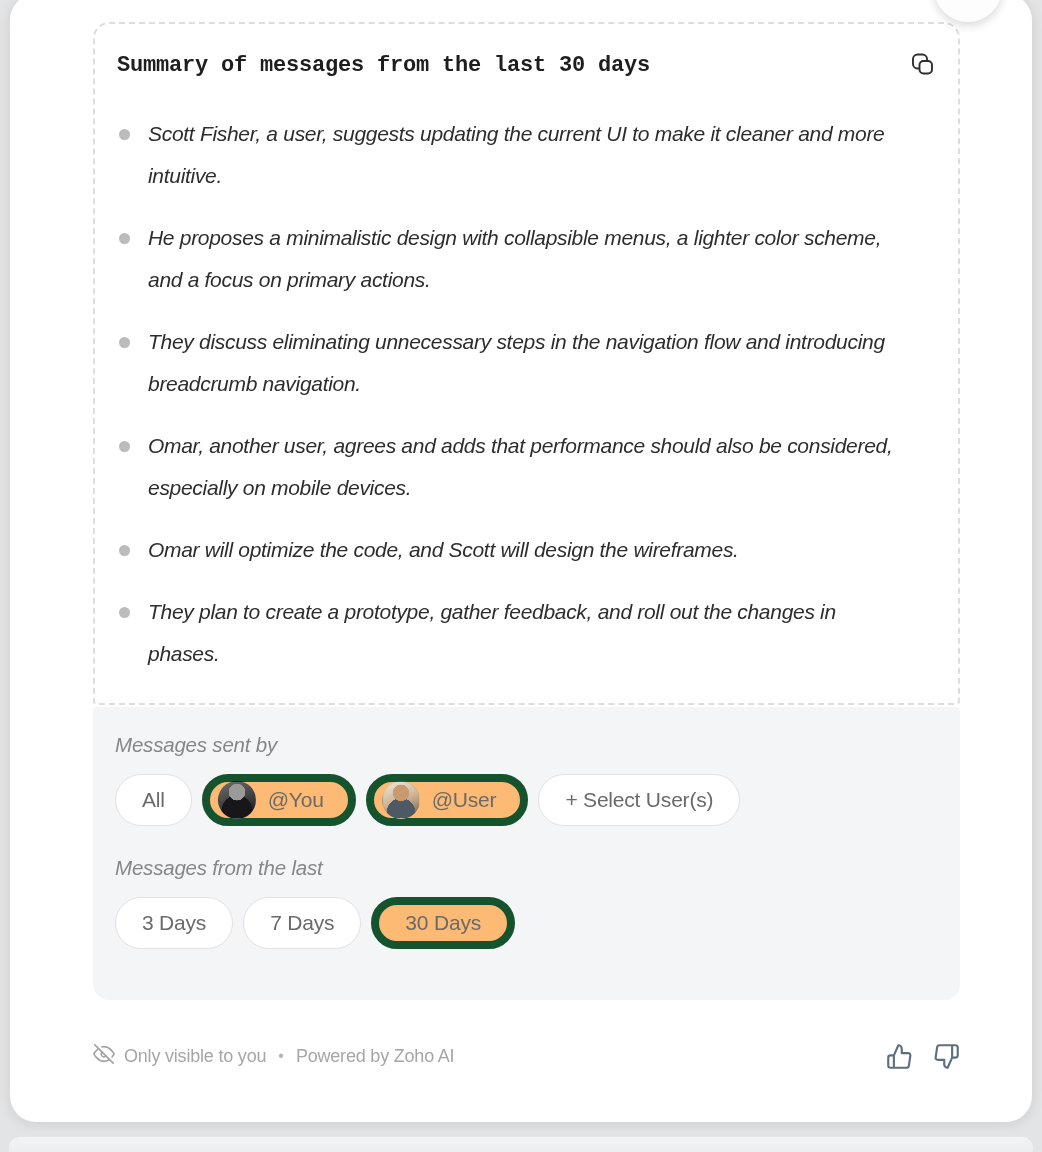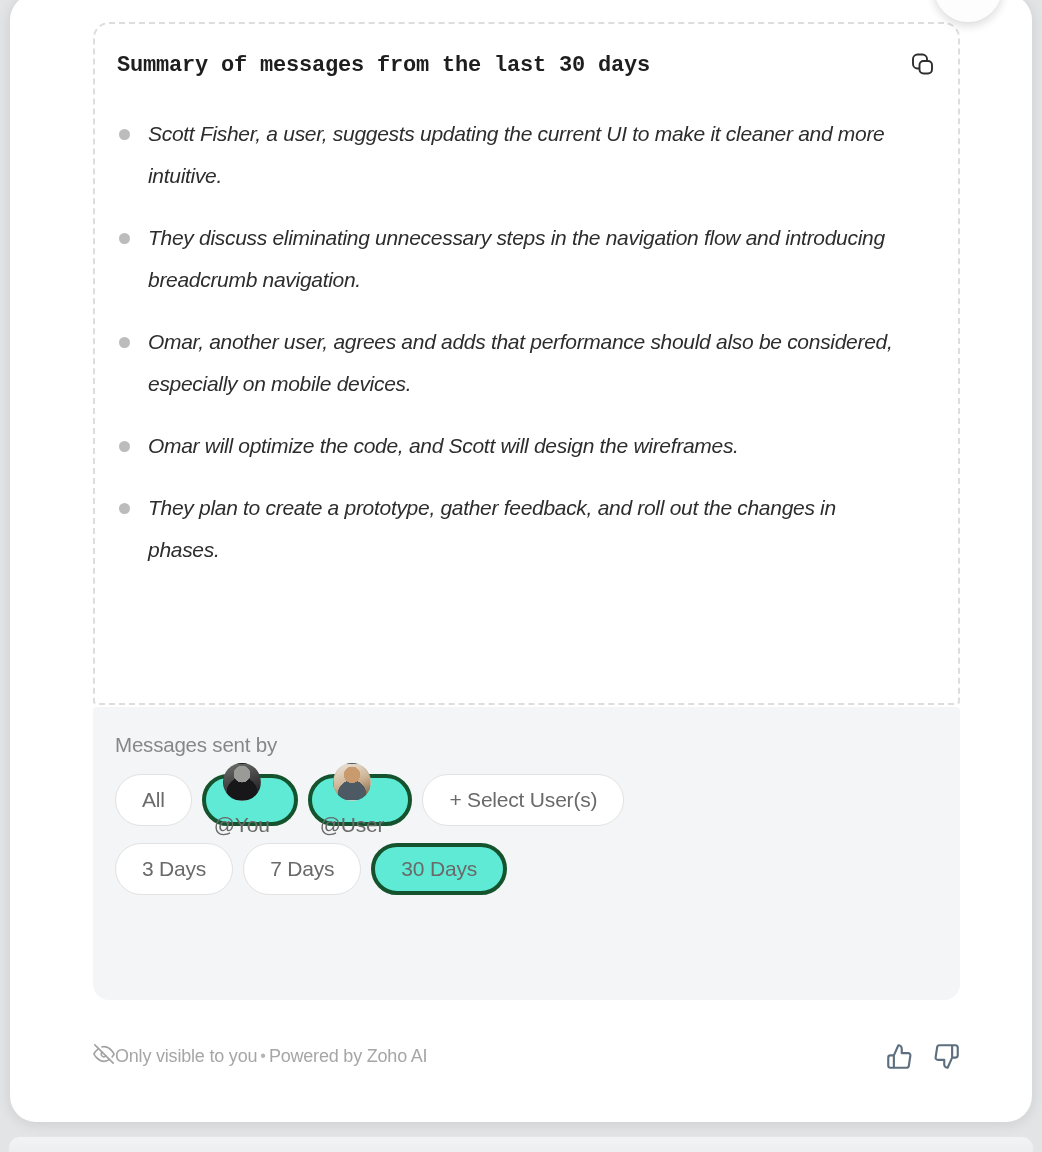--- a/index.html
+++ b/index.html
@@ -54,36 +54,35 @@
   }
   
   .filter-panel {
     position:absolute; left:83px; top:713px;
     width:867px; height:293px;
     background:#f4f5f6;
     border-radius:4px 4px 16px 16px;
     padding:0 22px;
   }
   .filter-label {
-    font-size:20.5px; color:#878787; letter-spacing:-0.2px;
+    font-style:italic; font-size:20.5px; color:#878787; letter-spacing:-0.2px;
   }
   .label-sent-by { padding-top:26px; }
   .label-period  { padding-top:30px; }
   .pill-row { display:flex; gap:10px; margin-top:17px; }
   .pill {
     display:inline-flex; align-items:center; justify-content:center;
     height:52px; border-radius:26px;
     background:#ffffff; border:1px solid #e2e2e2;
     font-size:21px; color:#6a6a6a; letter-spacing:-0.2px;
     padding:0 26px; cursor:pointer; white-space:nowrap;
   }
   .pill.selected {
-    border:4px solid #14532d;
-    background:#5eead4;
-    flex-direction:column;
+    border:8px solid #14532d;
+    background:#fdba74;
   }
   .pill.has-avatar { padding:0 24px 0 8px; gap:12px; }
   .avatar {
     width:38px; height:38px; border-radius:50%;
     flex:0 0 auto;
     border:1px solid rgba(0,0,0,.06);
   }
   .avatar-you {
     background:
       radial-gradient(circle at 50% 28%, #9a9a98 0 26%, transparent 27%),
@@ -95,21 +94,21 @@
       radial-gradient(circle at 50% 30%, #c99a6e 0 26%, transparent 27%),
       radial-gradient(circle at 50% 85%, #4e5a63 0 40%, transparent 41%),
       linear-gradient(160deg,#efe8df 0%, #cdb394 50%, #7a5a3c 100%);
   }
   
   .card-footer {
     position:absolute; left:83px; top:1044px;
     width:867px; height:36px;
     display:flex; align-items:center; justify-content:space-between;
   }
-  .footer-left { display:flex; align-items:center; }
+  .footer-left { display:flex; align-items:center; gap:9px; }
   .footer-text { font-size:18px; color:#a6a6a6; letter-spacing:-0.2px; }
   .footer-dot  { font-size:16px; color:#b4b4b4; padding:0 3px; }
   .footer-actions { display:flex; align-items:center; gap:20px; }
   .icon-btn { background:none; border:none; padding:0; cursor:pointer; line-height:0; }
   
   .bottom-strip {
     position:absolute; left:8px; top:1136px;
     width:1026px; height:16px;
     background:linear-gradient(#f2f3f4, #eceeef);
     border:1px solid #e4e5e7; border-bottom:none;
@@ -129,20 +128,21 @@
           <svg width="28" height="28" viewBox="0 0 28 28" fill="none">
             <rect x="6" y="4.5" width="14" height="14" rx="4.5" stroke="#2e2e2e" stroke-width="1.9"></rect>
             <rect x="12.5" y="11" width="12.5" height="12.5" rx="4" fill="#ffffff" stroke="#2e2e2e" stroke-width="1.9"></rect>
           </svg>
         </span>
       </button>
     </div>
 
     <ul class="bullet-list">
       <li>Scott Fisher, a user, suggests updating the current UI to make it cleaner and more intuitive.</li>
+      <li>He proposes a minimalistic design with collapsible menus, a lighter color scheme, and a focus on primary actions.</li>
       <li>They discuss eliminating unnecessary steps in the navigation flow and introducing breadcrumb navigation.</li>
       <li>Omar, another user, agrees and adds that performance should also be considered, especially on mobile devices.</li>
       <li>Omar will optimize the code, and Scott will design the wireframes.</li>
       <li>They plan to create a prototype, gather feedback, and roll out the changes in phases.</li>
     </ul>
   </section>
 
   <section class="filter-panel">
     <div class="filter-label label-sent-by">Messages sent by</div>
 
@@ -155,20 +155,21 @@
       </button>
 
       <button class="pill selected has-avatar">
         <span class="avatar avatar-omar"></span>
         <span>@User</span>
       </button>
 
       <button class="pill">+ Select User(s)</button>
     </div>
 
+    <div class="filter-label label-period">Messages from the last</div>
 
     <div class="pill-row">
       <button class="pill">3 Days</button>
       <button class="pill">7 Days</button>
       <button class="pill selected">30 Days</button>
     </div>
   </section>
 
   <div class="card-footer">
     <div class="footer-left">

